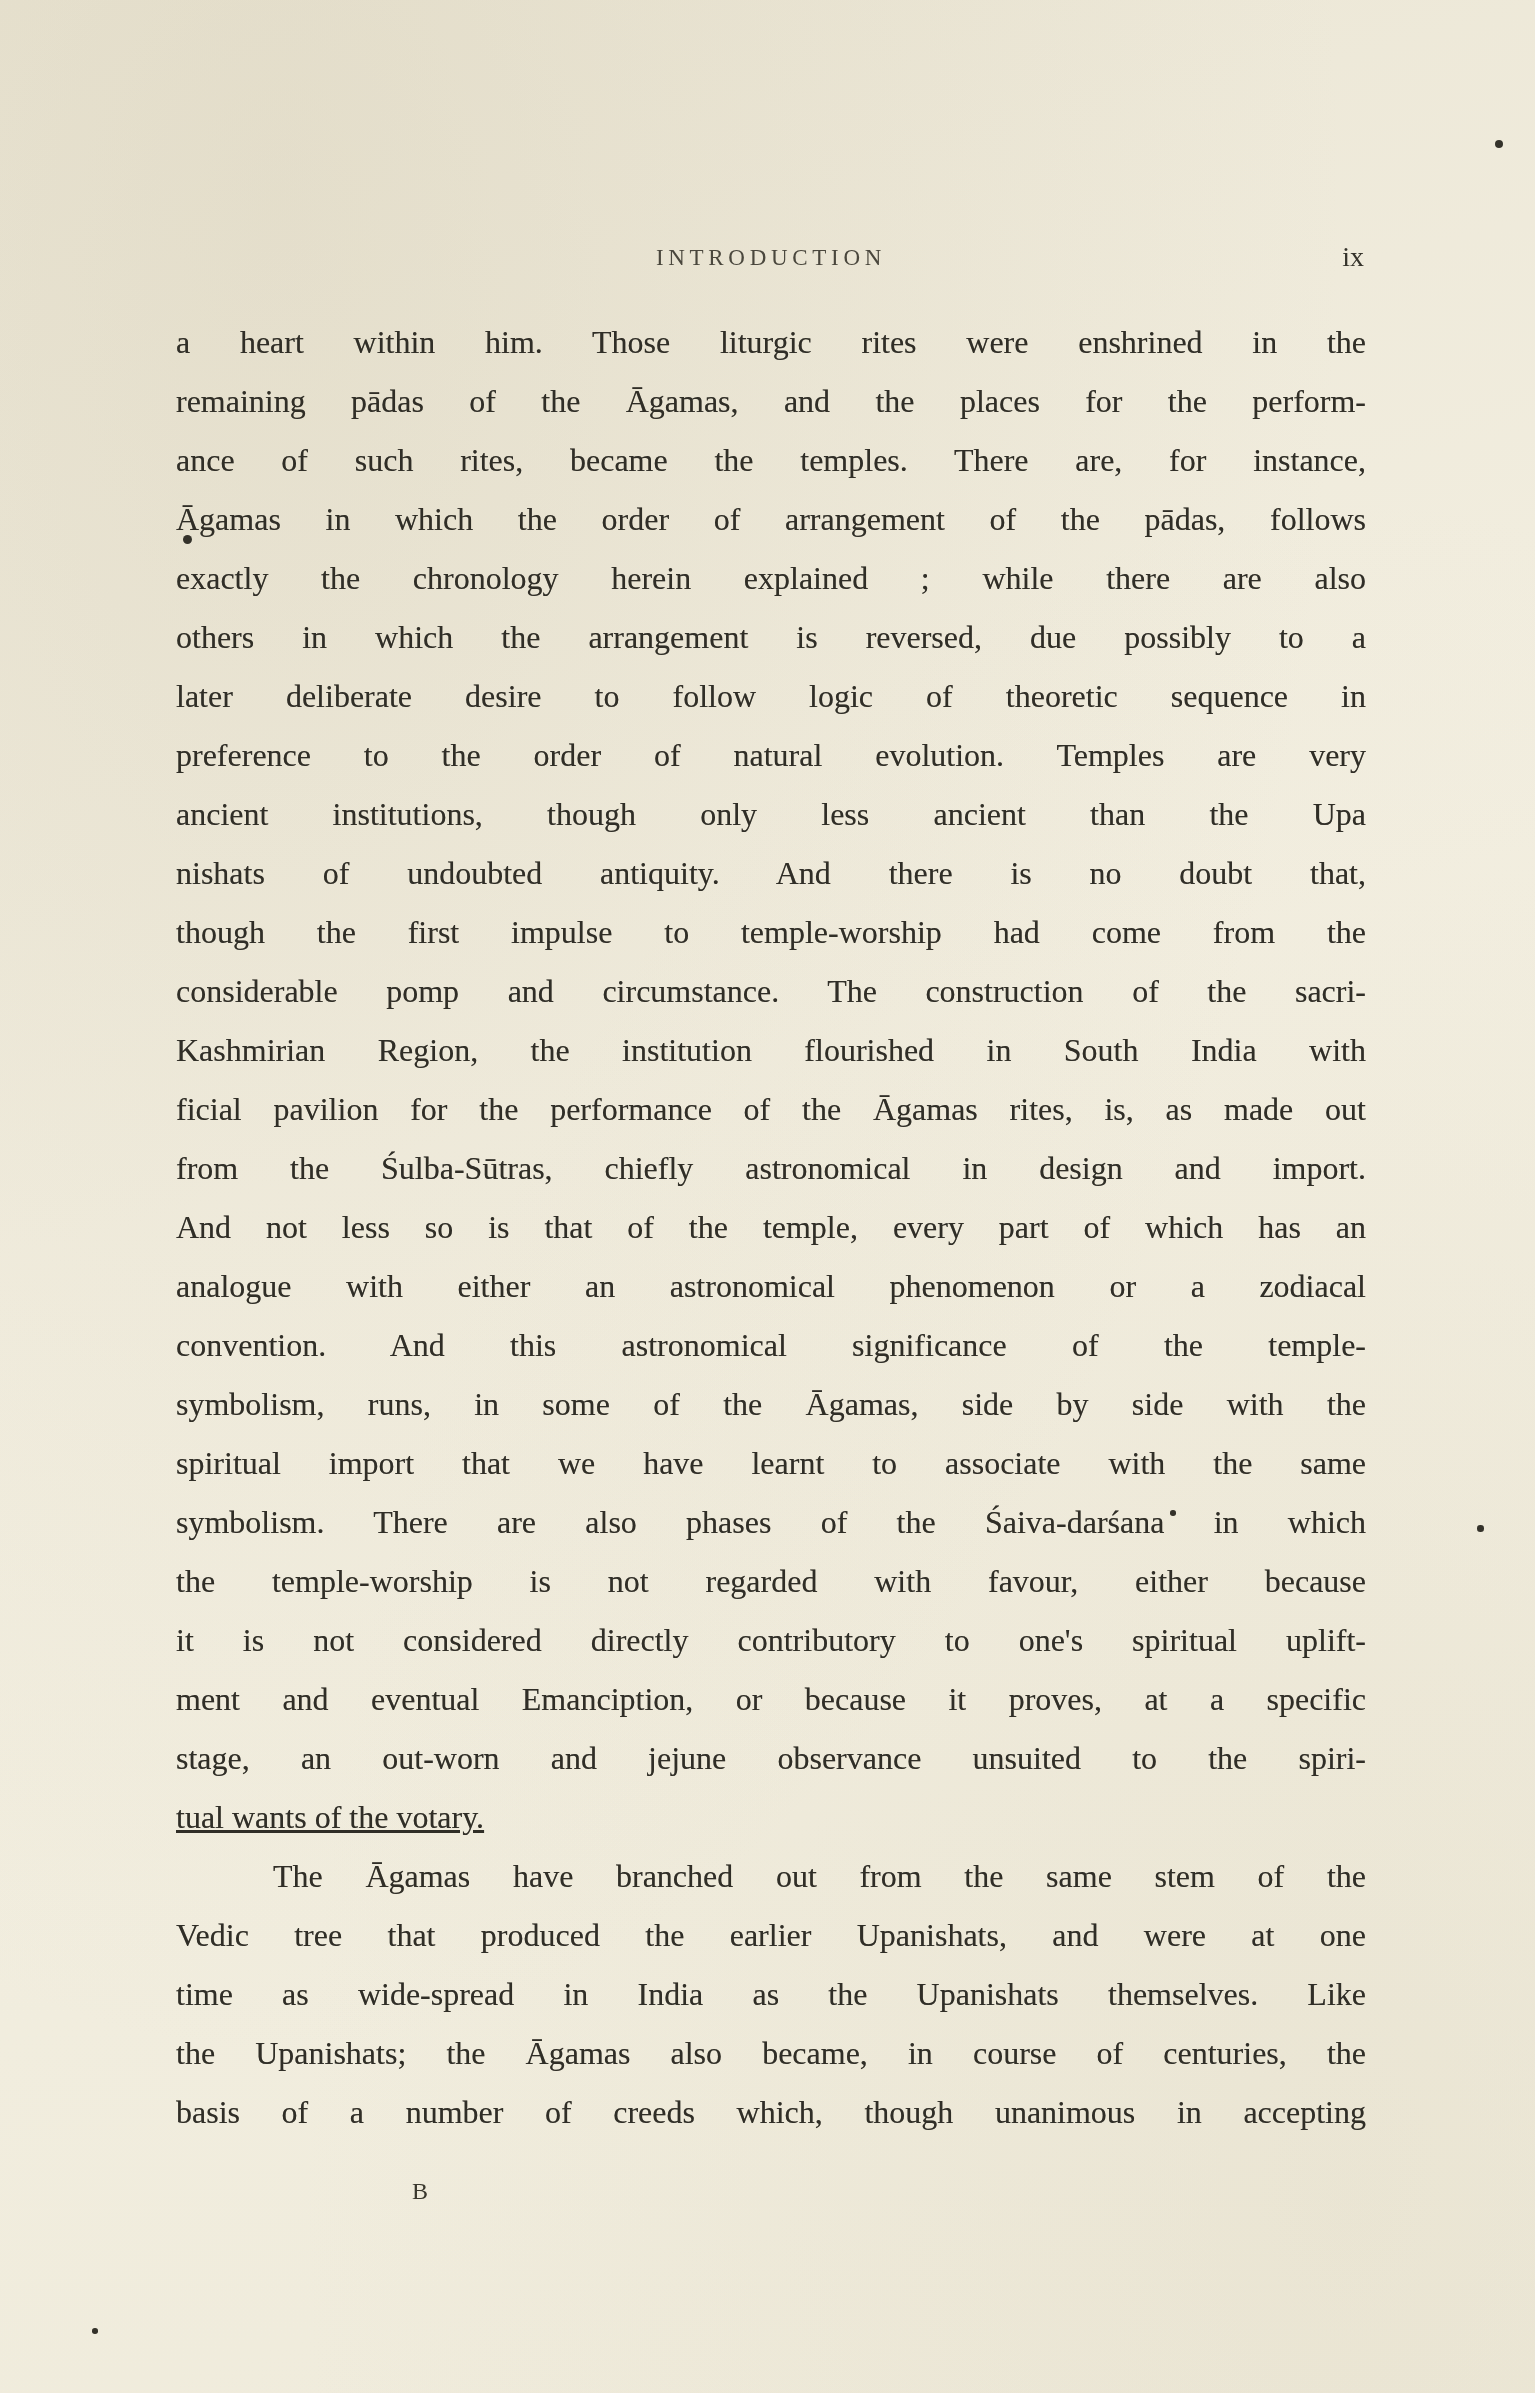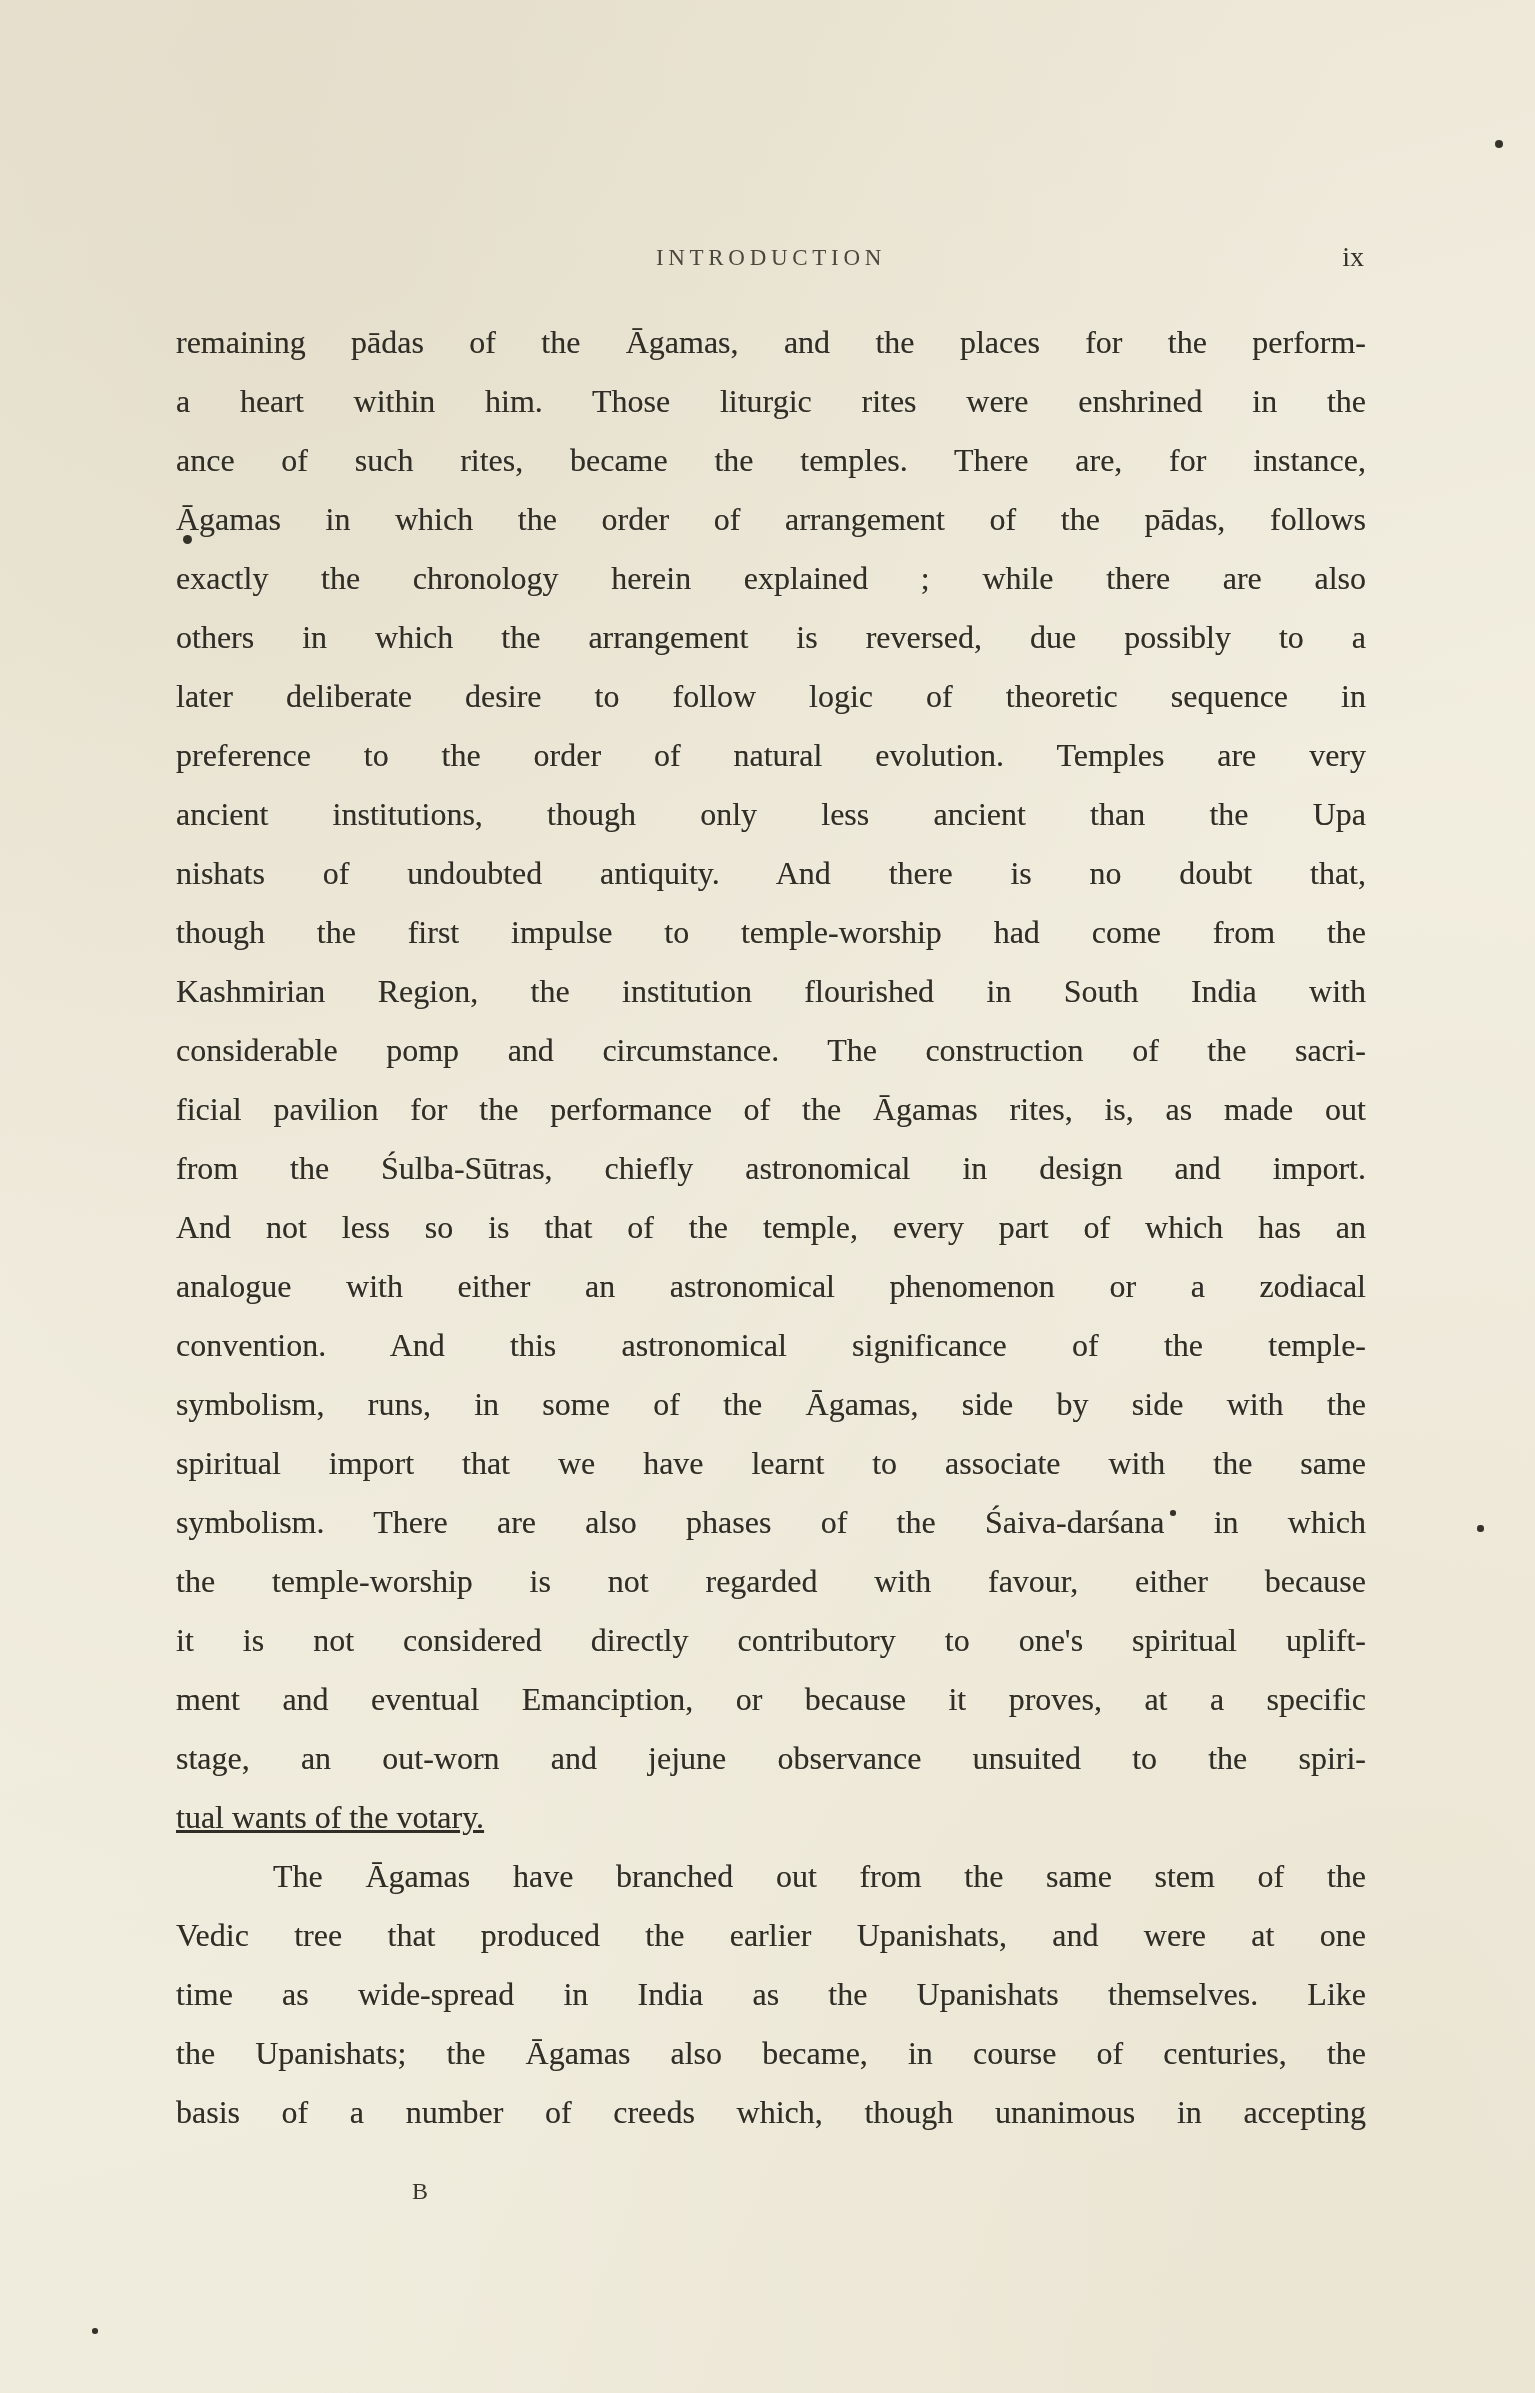--- a/index.html
+++ b/index.html
@@ -96,33 +96,33 @@
 
 <div class="page">
 
   <div class="page-header">
     <span class="running-header">INTRODUCTION</span>
     <span class="page-number">ix</span>
   </div>
 
   <div class="body-text">
       <div class="paragraph">
+        <div class="line">a heart within him. Those liturgic rites were enshrined in the</div>
         <div class="line">remaining pādas of the Āgamas, and the places for the perform-</div>
-        <div class="line">a heart within him. Those liturgic rites were enshrined in the</div>
         <div class="line">ance of such rites, became the temples. There are, for instance,</div>
         <div class="line">Āgamas in which the order of arrangement of the pādas, follows</div>
         <div class="line">exactly the chronology herein explained ; while there are also</div>
         <div class="line">others in which the arrangement is reversed, due possibly to a</div>
         <div class="line">later deliberate desire to follow logic of theoretic sequence in</div>
         <div class="line">preference to the order of natural evolution. Temples are very</div>
         <div class="line">ancient institutions, though only less ancient than the Upa</div>
         <div class="line">nishats of undoubted antiquity. And there is no doubt that,</div>
         <div class="line">though the first impulse to temple-worship had come from the</div>
+        <div class="line">considerable pomp and circumstance. The construction of the sacri-</div>
         <div class="line">Kashmirian Region, the institution flourished in South India with</div>
-        <div class="line">considerable pomp and circumstance. The construction of the sacri-</div>
         <div class="line">ficial pavilion for the performance of the Āgamas rites, is, as made out</div>
         <div class="line">from the Śulba-Sūtras, chiefly astronomical in design and import.</div>
         <div class="line">And not less so is that of the temple, every part of which has an</div>
         <div class="line">analogue with either an astronomical phenomenon or a zodiacal</div>
         <div class="line">convention. And this astronomical significance of the temple-</div>
         <div class="line">symbolism, runs, in some of the Āgamas, side by side with the</div>
         <div class="line">spiritual import that we have learnt to associate with the same</div>
         <div class="line">symbolism. There are also phases of the Śaiva-darśana in which</div>
         <div class="line">the temple-worship is not regarded with favour, either because</div>
         <div class="line">it is not considered directly contributory to one's spiritual uplift-</div>

